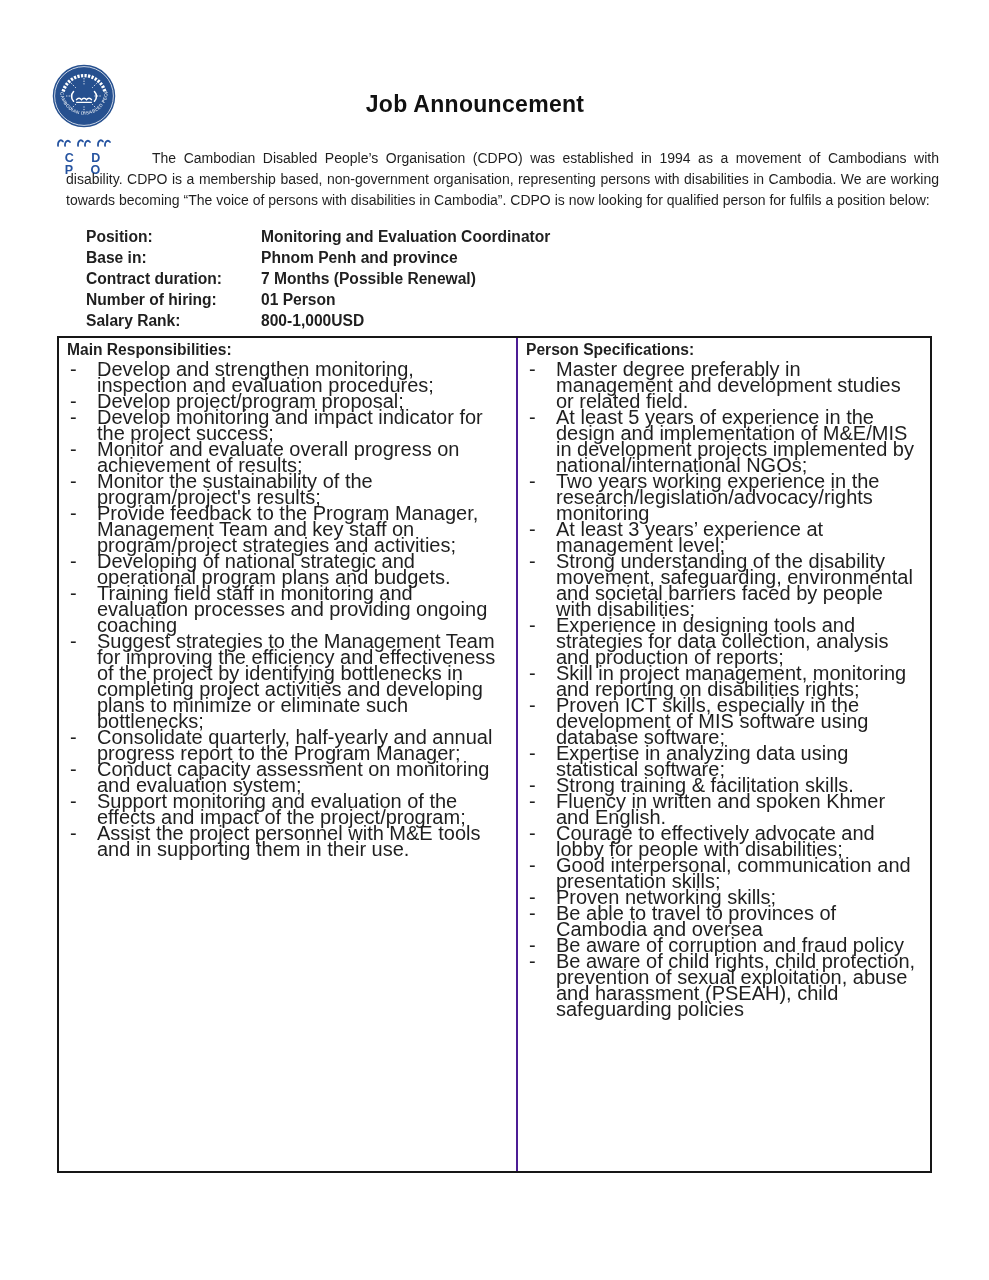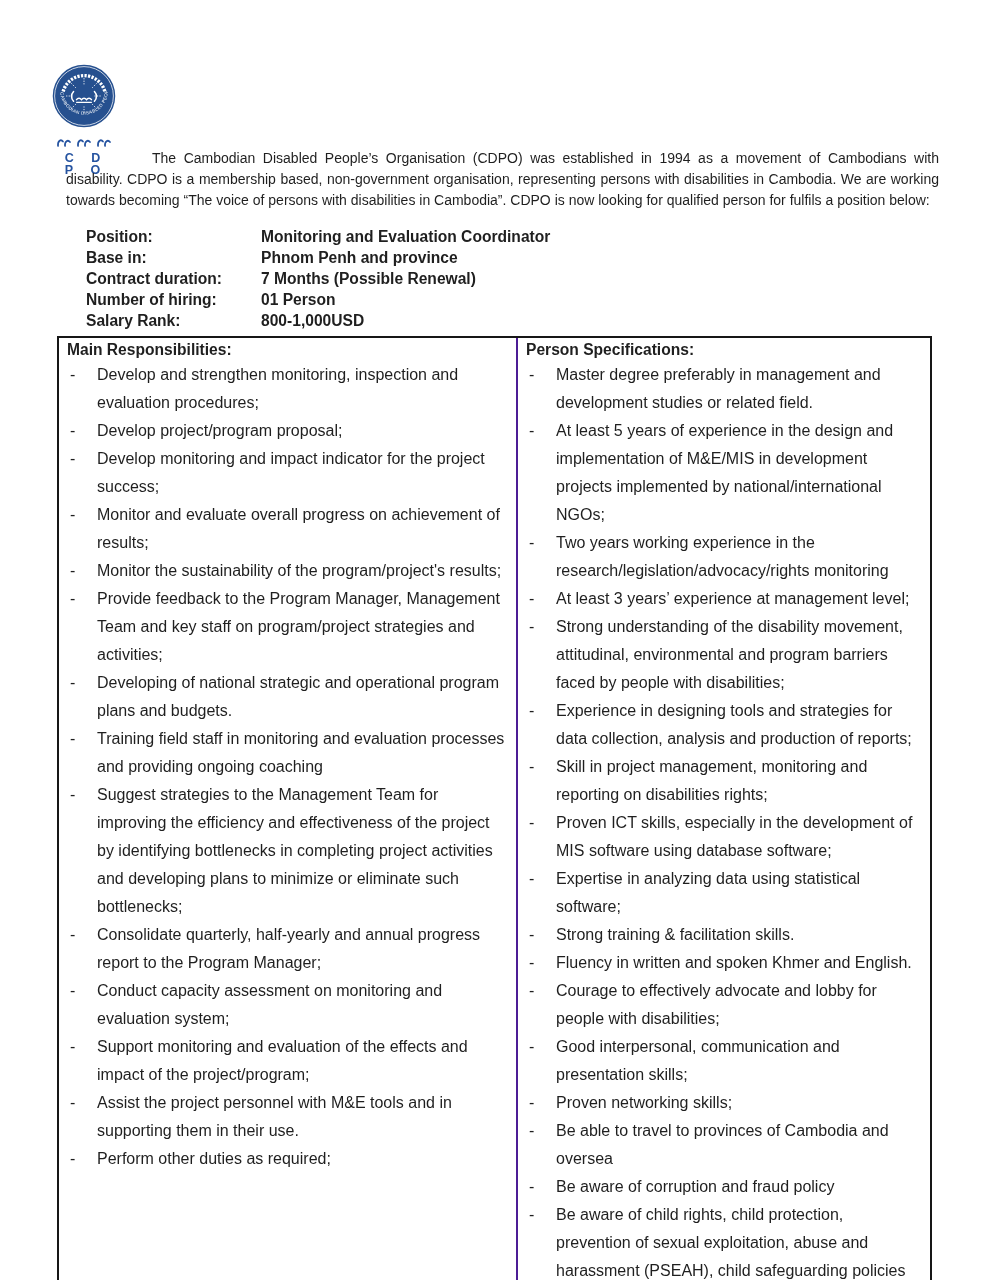--- a/index.html
+++ b/index.html
@@ -39,21 +39,21 @@
   .spec-table{
     position:absolute;left:57px;top:336px;width:875px;min-height:837px;
     display:flex;border:2px solid #161616;box-sizing:border-box;
   }
   .spec-col{box-sizing:border-box;padding:2px 10px 6px 8px;}
   .col-left{width:459px;flex:0 0 459px;border-right:2px solid #4c1d95;}
   .col-right{flex:1;}
   .cell-header{font-weight:bold;font-size:15.6px;line-height:20.5px;}
   .bullet{
     position:relative;padding-left:30px;
-    font-size:16px;line-height:28px;
+    font-size:20px;line-height:16px;
   }
   .bullet::before{content:"-";position:absolute;left:3px;top:0;}
 </style>
 </head>
 <body>
 
 <div class="page">
 
   <div class="logo">
     <svg width="64" height="64" viewBox="0 0 86 86">
@@ -97,20 +97,21 @@
           <path d="M22,9 C21.5,3.5 25,2 27,4.5"></path>
           <path d="M29,9 C28.5,4 32,2.5 34,5"></path>
           <path d="M42,9 C41.5,3.5 45,2 47,4.5"></path>
           <path d="M49,9 C48.5,4 52,2.5 54,5"></path>
         </g>
       </svg>
     </div>
     <div class="logo-cdpo">C D P O</div>
   </div>
 
+  <h1 class="title">Job Announcement</h1>
 
   <p class="intro">The Cambodian Disabled People’s Organisation (CDPO) was established in 1994 as a movement of Cambodians with disability. CDPO is a membership based, non-government organisation, representing persons with disabilities in Cambodia. We are working towards becoming “The voice of persons with disabilities in Cambodia”. CDPO is now looking for qualified person for fulfils a position below:</p>
 
   <div class="details" id="details">
   <div class="detail-row">
     <span class="detail-label">Position:</span>
     <span class="detail-value">Monitoring and Evaluation Coordinator</span>
   </div>
 
   <div class="detail-row">
@@ -159,35 +160,34 @@
 
   <div class="bullet">Consolidate quarterly, half-yearly and annual progress report to the Program Manager;</div>
 
   <div class="bullet">Conduct capacity assessment on monitoring and evaluation system;</div>
 
 
   <div class="bullet">Support monitoring and evaluation of the effects and impact of the project/program;</div>
 
   <div class="bullet">Assist the project personnel with M&amp;E tools and in supporting them in their use.</div>
 
-  <div class="bullet">Perform other duties as required;</div>
 </div>
     </div>
     <div class="spec-col col-right">
       <div class="cell-header">Person Specifications:</div>
       <div id="right-bullets">
   <div class="bullet">Master degree preferably in management and development studies or related field.</div>
 
   <div class="bullet">At least 5 years of experience in the design and implementation of M&amp;E/MIS in development projects implemented by national/international NGOs;</div>
 
   <div class="bullet">Two years working experience in the research/legislation/advocacy/rights monitoring</div>
 
   <div class="bullet">At least 3 years’ experience at management level;</div>
 
-  <div class="bullet">Strong understanding of the disability movement, attitudinal, environmental and program barriers faced by people with disabilities;</div>
+  <div class="bullet">Strong understanding of the disability movement, safeguarding, environmental and societal barriers faced by people with disabilities;</div>
 
   <div class="bullet">Experience in designing tools and strategies for data collection, analysis and production of reports;</div>
 
   <div class="bullet">Skill in project management, monitoring and reporting on disabilities rights;</div>
 
   <div class="bullet">Proven ICT skills, especially in the development of MIS software using database software;</div>
 
   <div class="bullet">Expertise in analyzing data using statistical software;</div>
 
   <div class="bullet">Strong training &amp; facilitation skills.</div>

